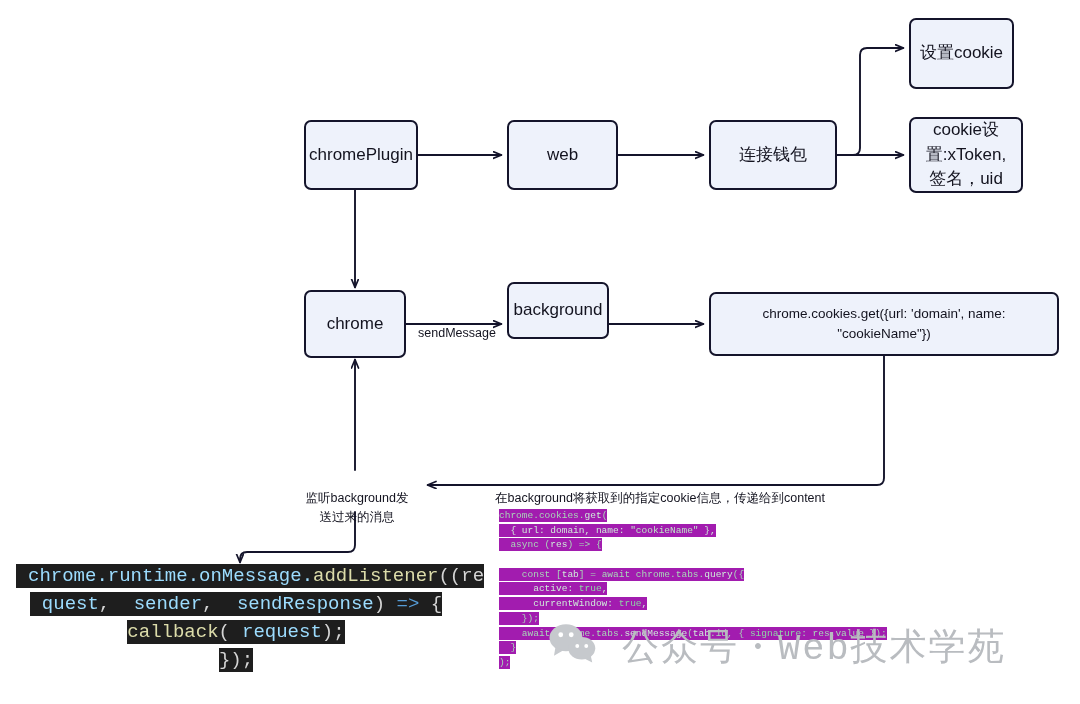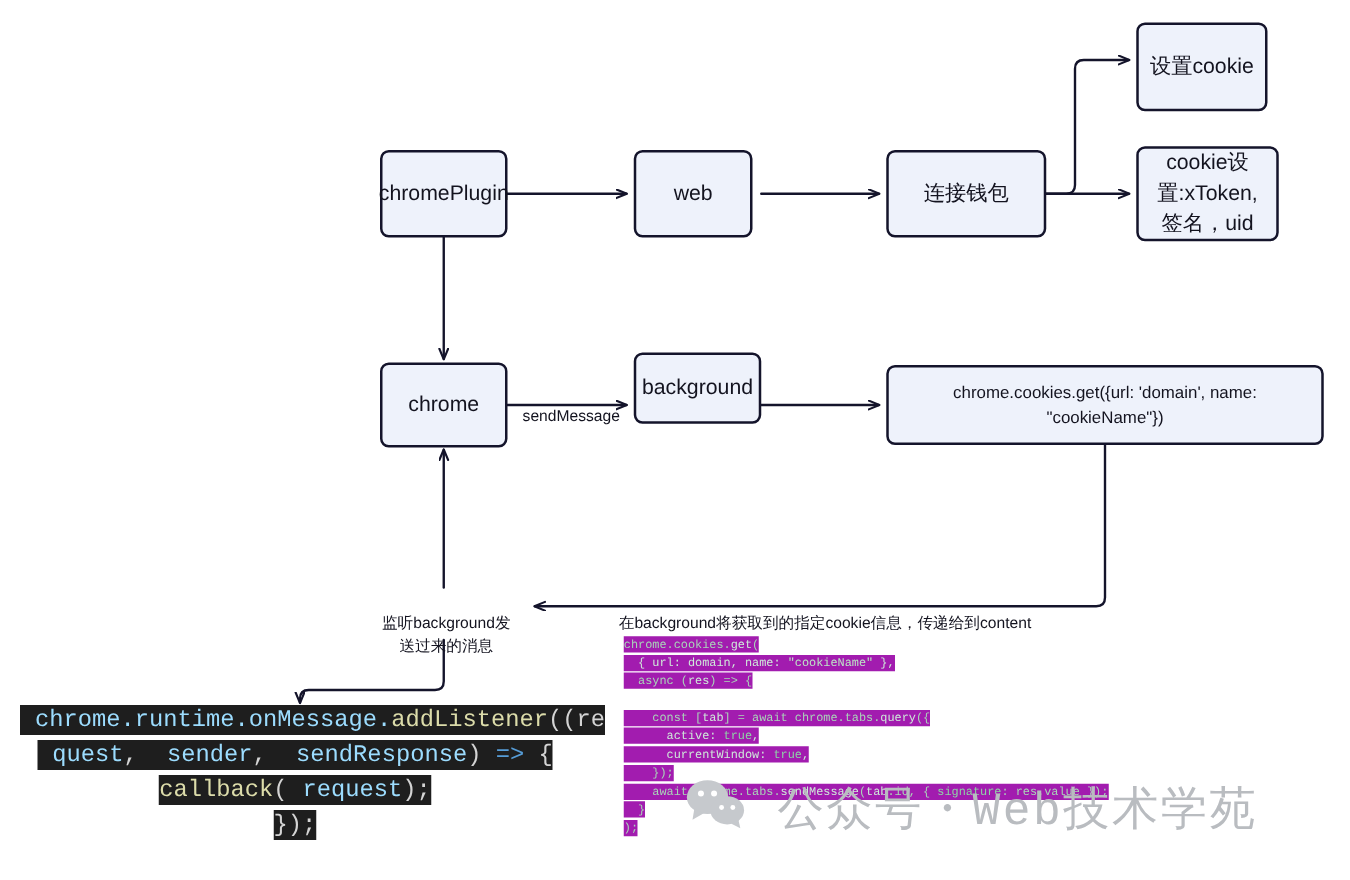--- a/index.html
+++ b/index.html
@@ -133,25 +133,25 @@
       <path d="M609,324 L703,324" marker-end="url(#ah)"></path>
 
       <path d="M884,356 L884,478 Q884,485 877,485 L428,485" marker-end="url(#ah)"></path>
 
       <path d="M355,470 L355,360" marker-end="url(#ah)"></path>
 
       <path d="M355,512 L355,545 Q355,552 348,552 L247,552 Q240,552 240,559 L240,562" marker-end="url(#ah)"></path>
     </g>
   </svg>
 
-  <div class="node" style="left:304px; top:120px; width:102px; height:70px;">
+  <div class="node" style="left:304px; top:120px; width:114px; height:70px;">
     <span>chromePlugin</span>
   </div>
 
-  <div class="node" style="left:507px; top:120px; width:95px; height:70px;">
+  <div class="node" style="left:507px; top:120px; width:111px; height:70px;">
     <span>web</span>
   </div>
 
   <div class="node" style="left:709px; top:120px; width:128px; height:70px;">
     <span>连接钱包</span>
   </div>
 
   <div class="node" style="left:909px; top:18px; width:105px; height:71px;">
     <span>设置cookie</span>
   </div>

